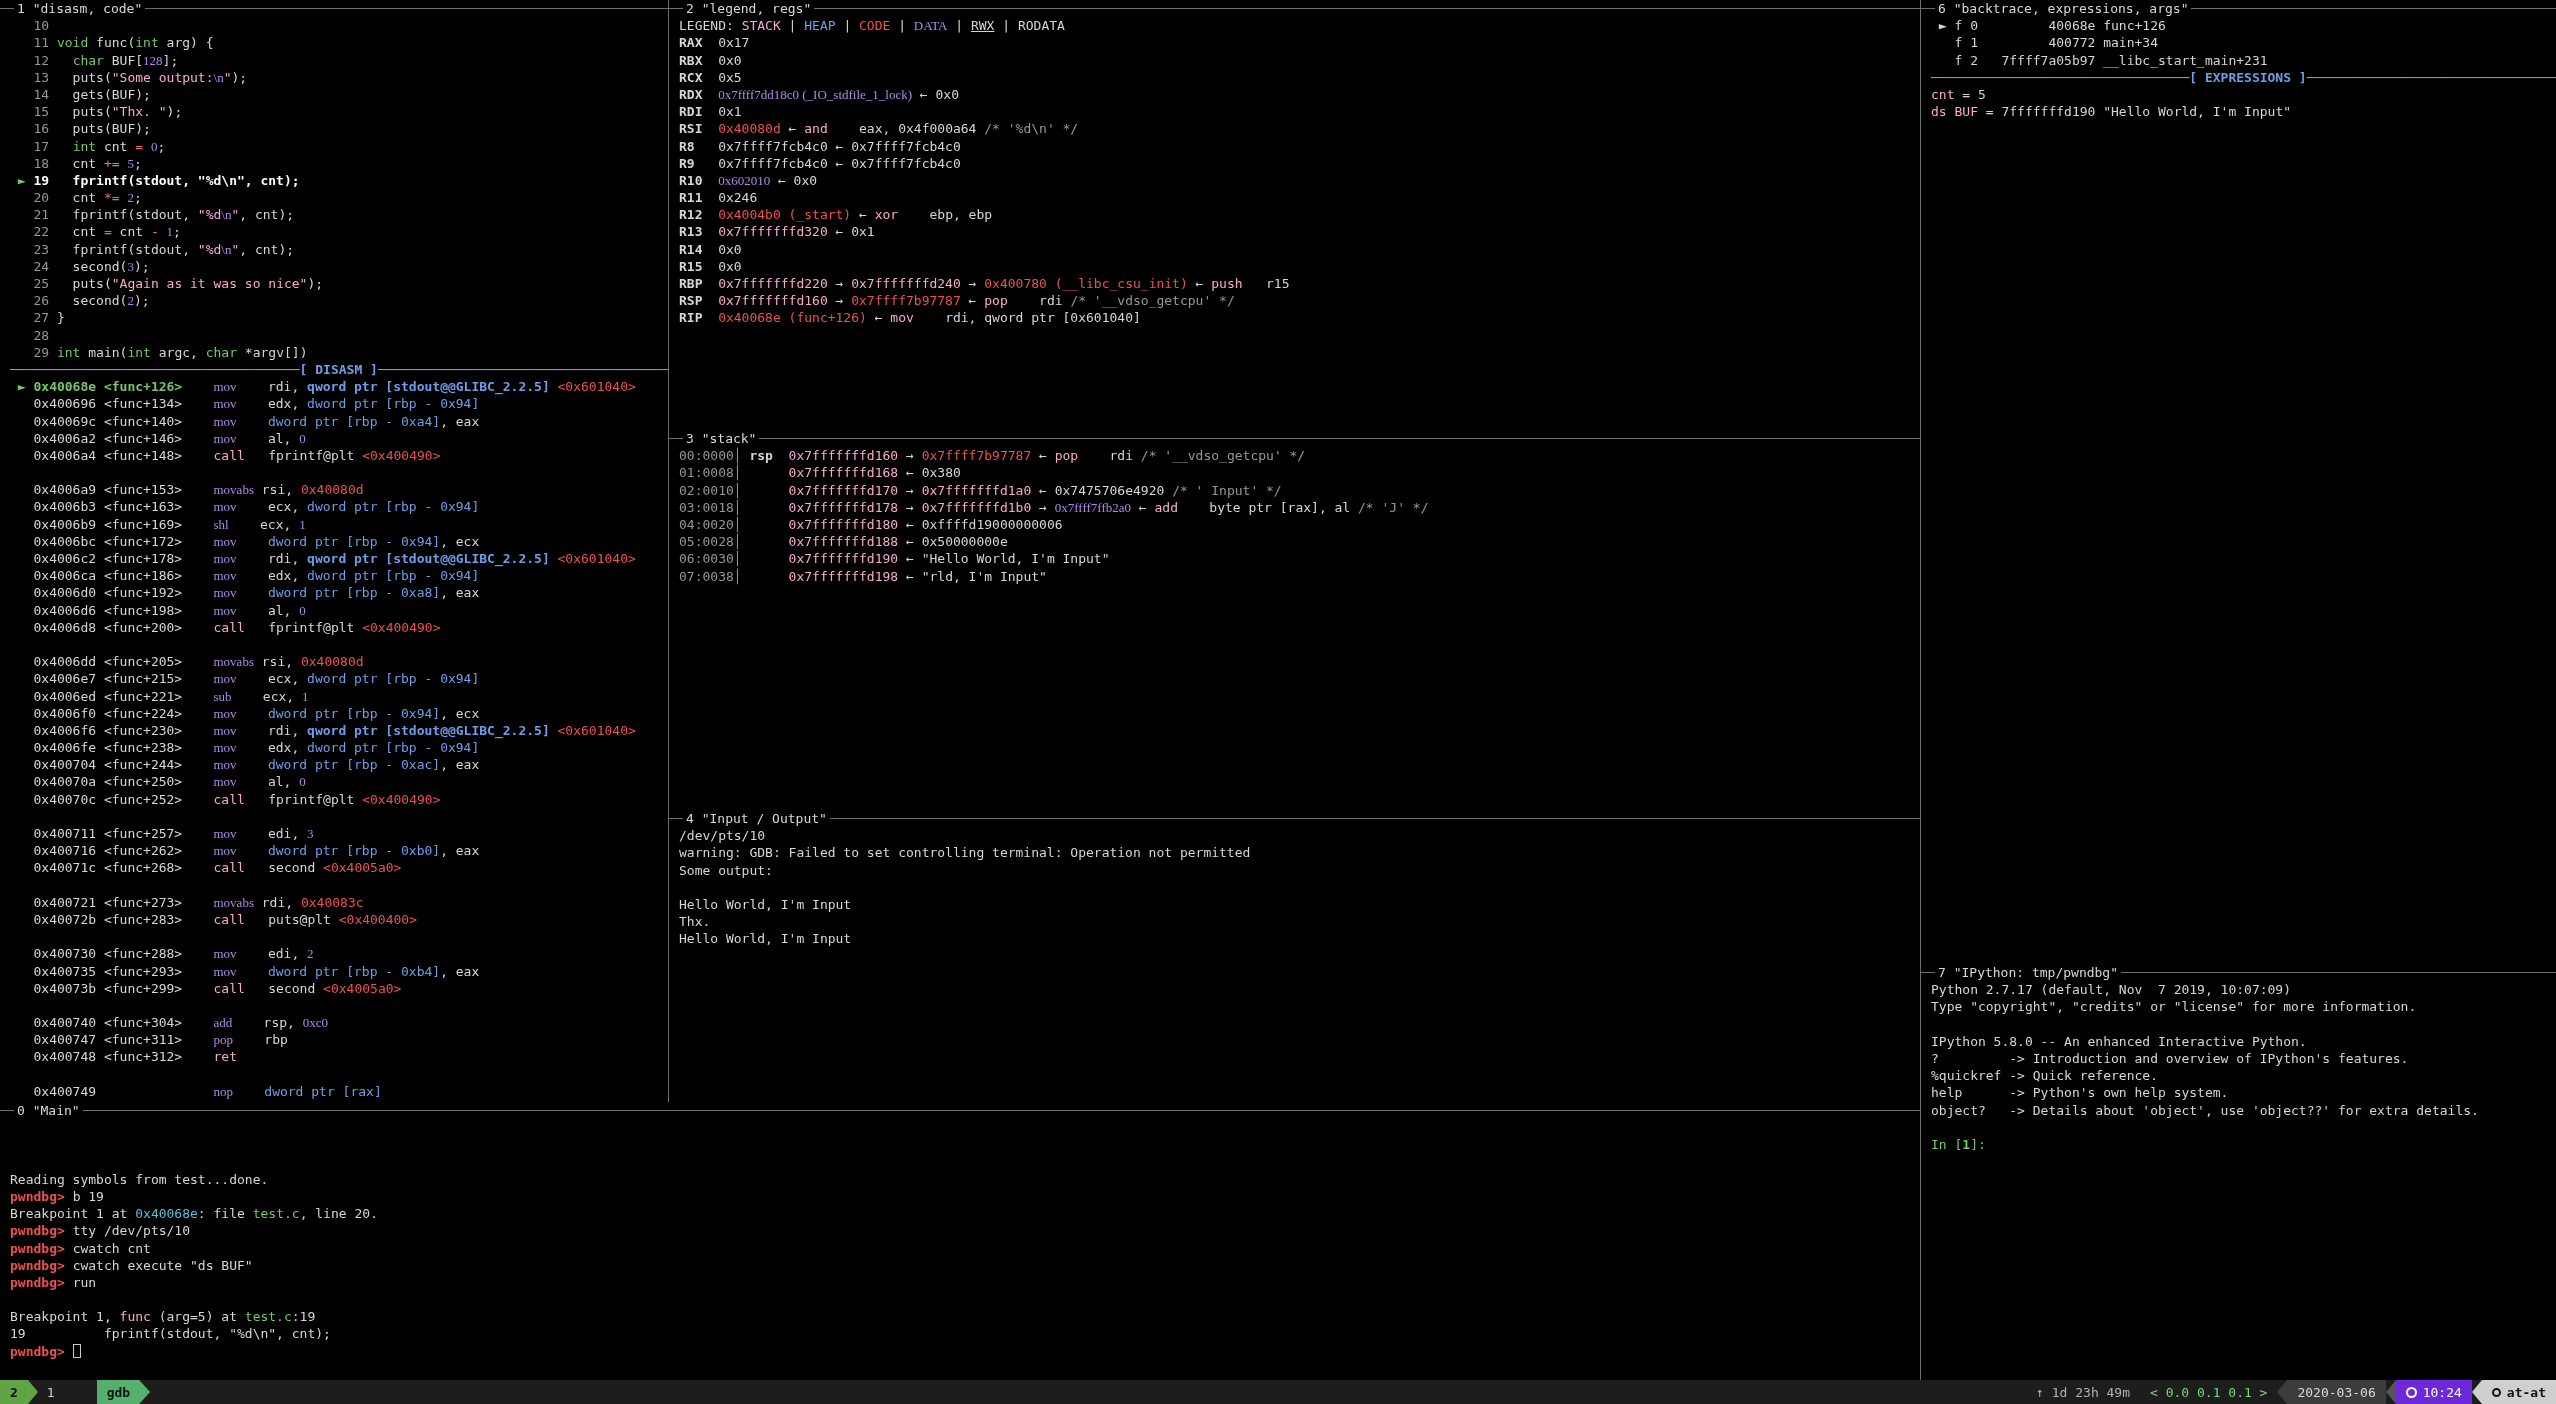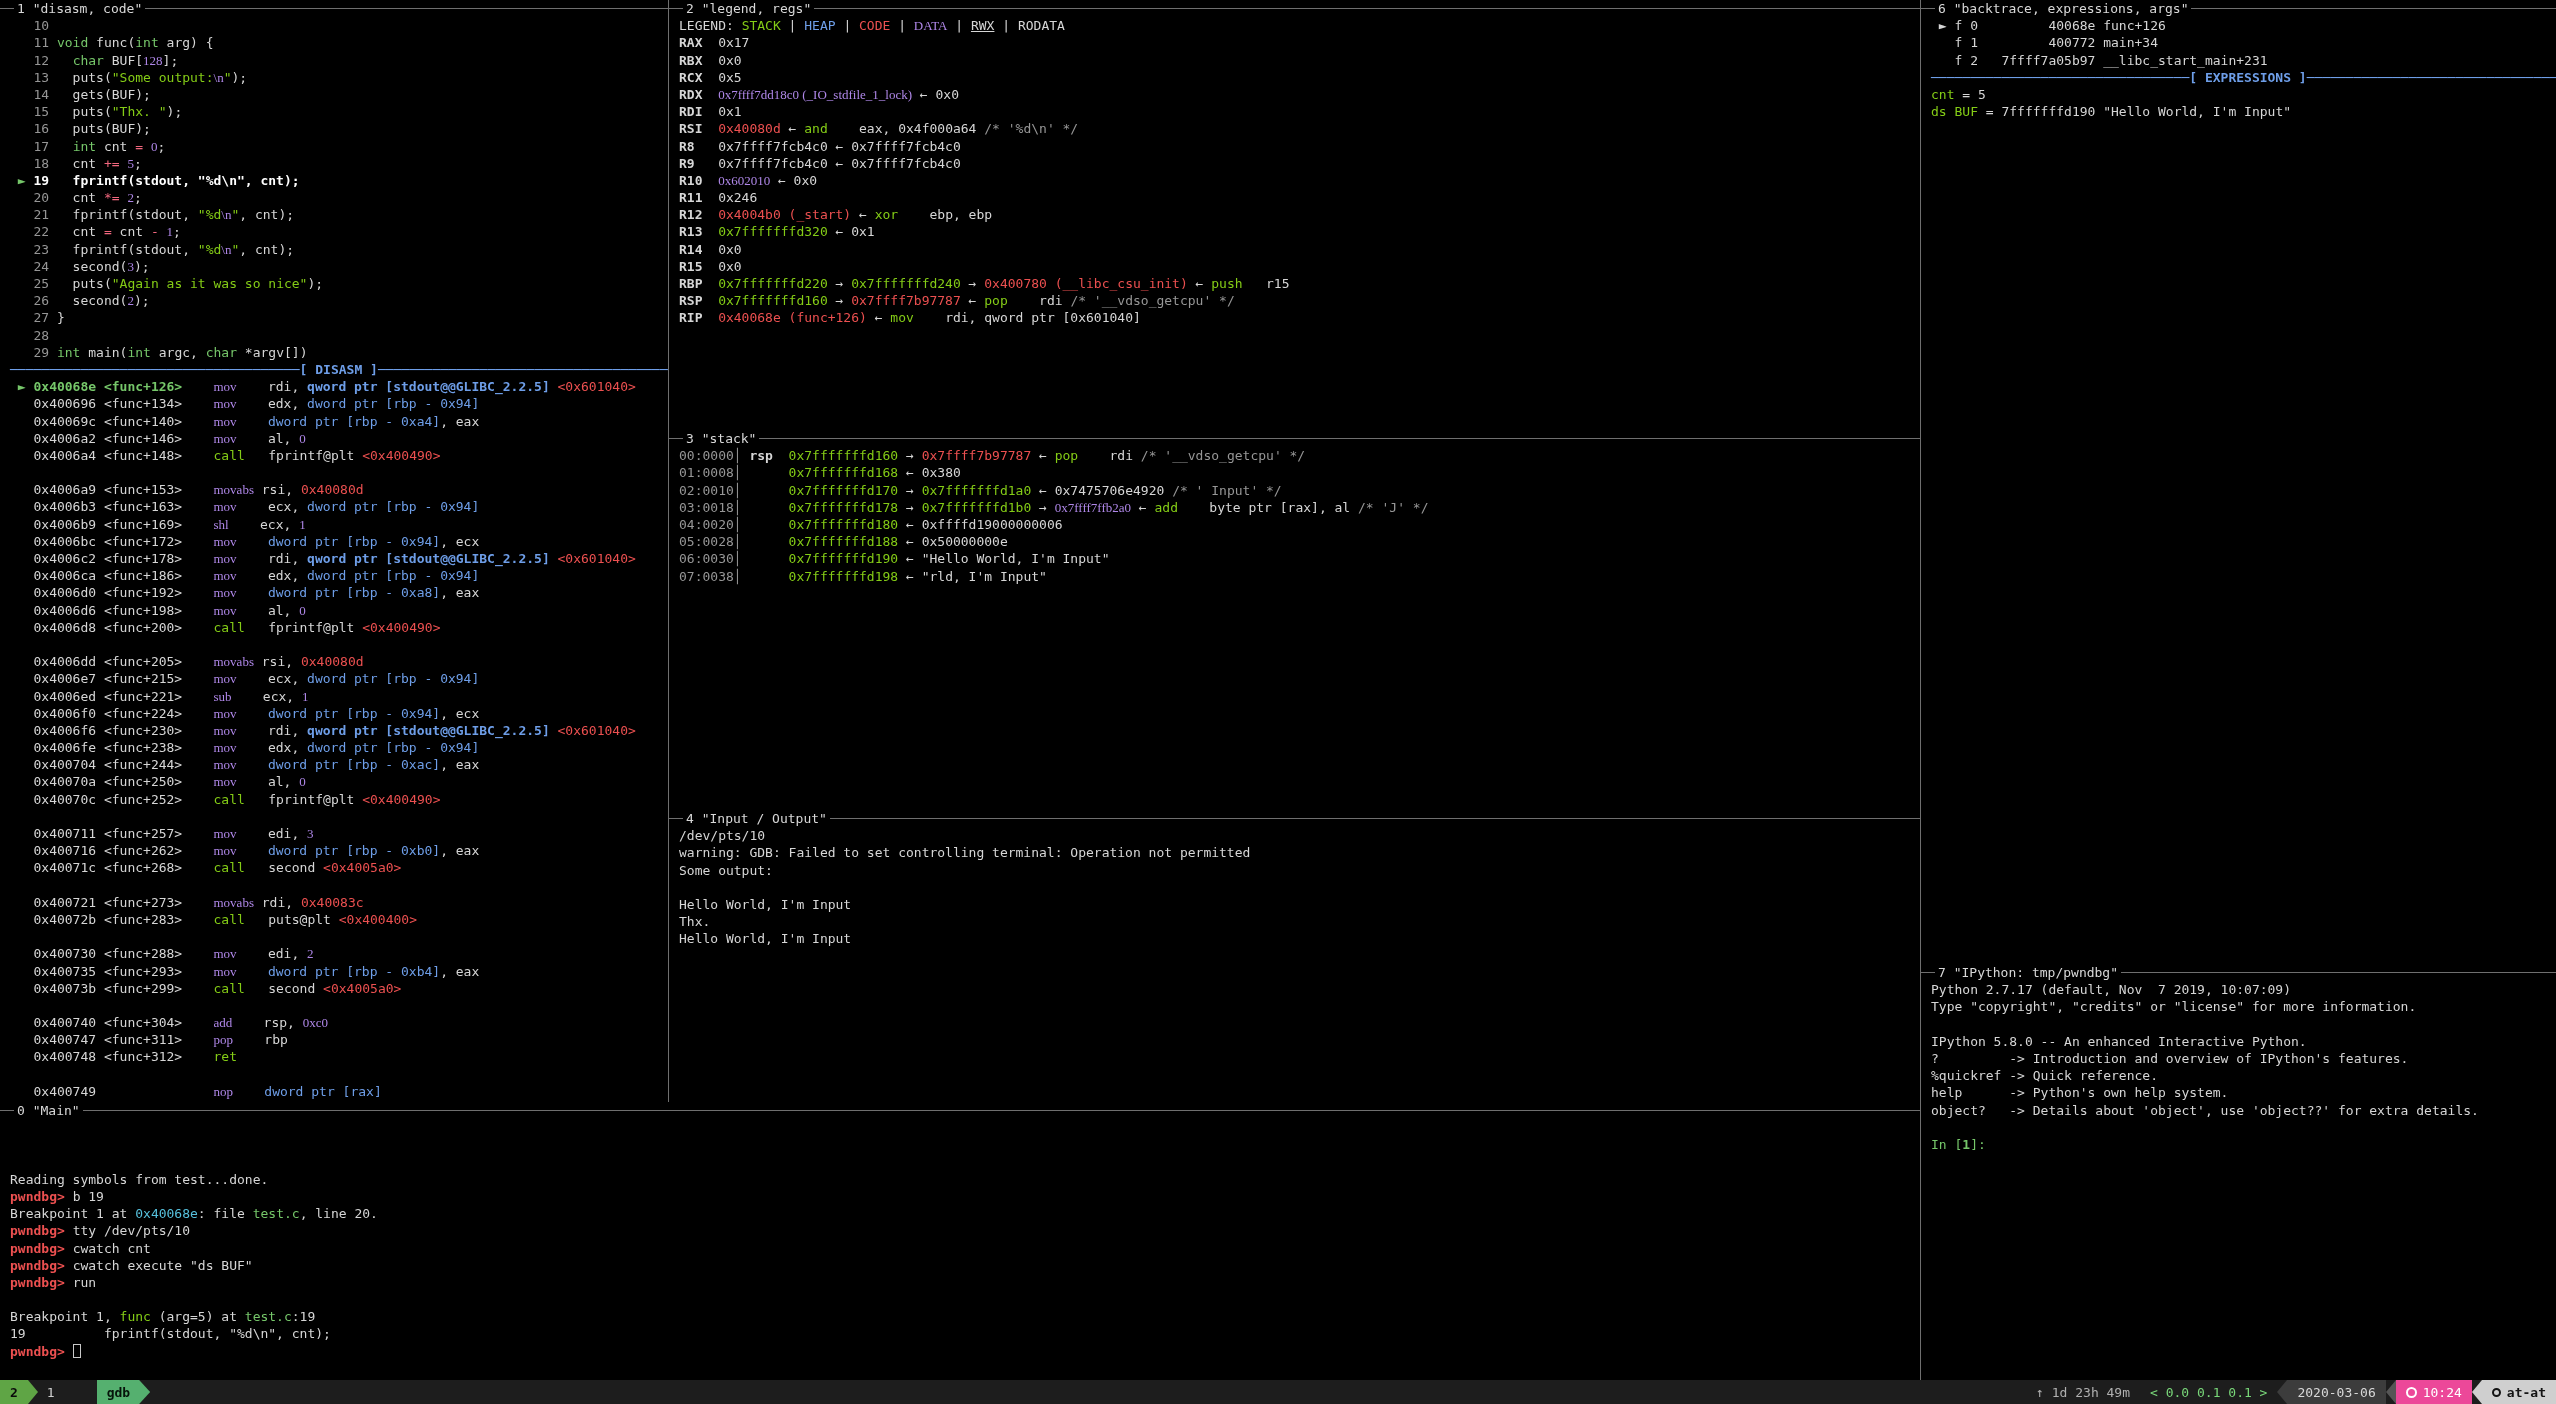--- a/index.html
+++ b/index.html
@@ -14,21 +14,21 @@
   .fill { flex:1; }
   .tlabel { padding:0 3px; line-height:17.2px; white-space:pre; }
   .pcontent { padding-left:10px; }
   .tline { height:17.2px; line-height:17.2px; white-space:pre; }
   .vline { position:absolute; width:1px; background:#6f6f6f; }
 
   .d   { color:#d6d6d6; }
   .g   { color:#969696; }
   .wb  { color:#ffffff; font-weight:bold; }
   .red { color:#ec5050; }
-  .yel { color:#84cc16; }
+  .yel { color:#f9a8d4; }
   .pur { color:#af87e8;font-family:Liberation Serif, serif; }
   .blu { color:#6e9ee8; }
   .cyn { color:#56c0dc; }
   .grn { color:#76c76a; }
   .op  { color:#f2677e; }
   .b   { font-weight:bold; }
   .u   { text-decoration:underline; }
   .cur { display:inline-block; width:8px; height:14px; border:1px solid #c8c8c8; vertical-align:-2px; }
 
   #statusbar { position:absolute; left:0; top:1380px; width:2556px; height:24px;
@@ -41,21 +41,21 @@
   .tri-session { border-left:10px solid #5fa545; }
   .tri-date { border-right:10px solid #3c3c3c; }
   .tri-time { border-right:10px solid #555555; }
   .tri-host { border-right:10px solid #cfcfcf; }
   .sb-winidx { padding:0 9px; color:#cfcfcf; }
   .seg-window { background:#55b06f; color:#06140a; font-weight:bold; padding-right:20px;
                 clip-path:polygon(0 0, calc(100% - 11px) 0, 100% 50%, calc(100% - 11px) 100%, 0 100%);margin-left:33px; }
   .sb-uptime { padding:0 10px; color:#b0b0b0; }
   .sb-load { padding:0 10px; color:#79d779; }
   .seg-date { background:#3c3c3c; color:#d8d8d8; }
-  .seg-time { background:#ec4899; color:#ffffff; }
+  .seg-time { background:#6d28d9; color:#ffffff; }
   .seg-host { background:#cfcfcf; color:#141414; font-weight:bold; }
   .icon-clock { width:11px; height:11px; border:2px solid #fff; border-radius:50%; display:inline-block; }
   .icon-key { width:9px; height:9px; border:2px solid #141414; border-radius:50%; display:inline-block; }
 </style>
 </head>
 <body>
 
 <div class="screen">
 
   <div class="pane" style="left:0;top:0;width:668px;height:1102px">

